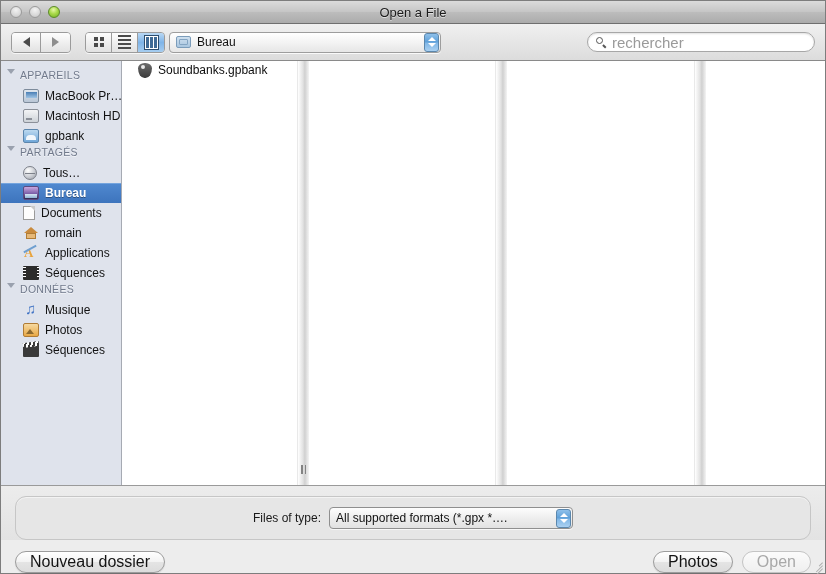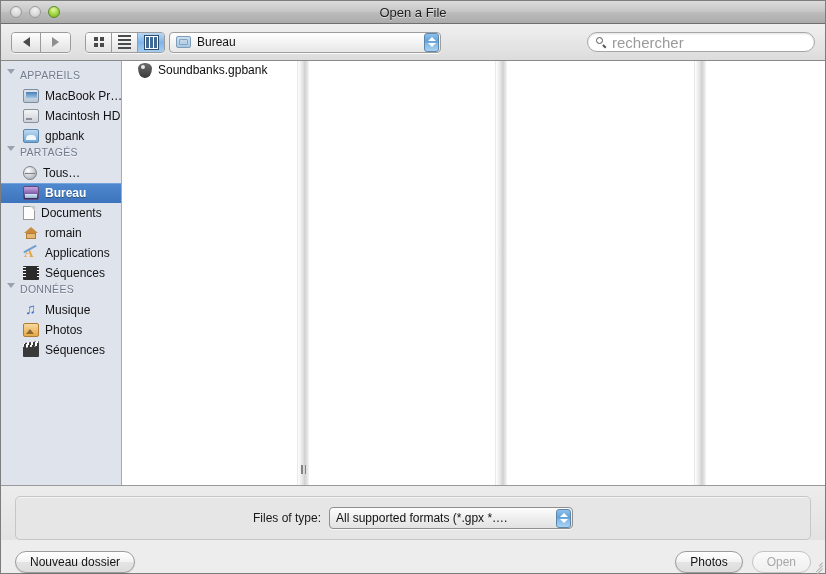--- a/index.html
+++ b/index.html
@@ -235,21 +235,21 @@
 
   
   .bottom {
     background: linear-gradient(to bottom, #ececec 0%, #e3e3e3 100%);
     padding: 10px 14px 0 14px;
   }
   .filetype-box {
     height: 44px;
     background: #e6e6e6;
     border: 1px solid #c6c6c6;
-    border-radius: 5px;
+    border-radius: 11px;
     display: flex; align-items: center; justify-content: center;
     box-sizing: border-box;
     box-shadow: inset 0 1px 0 #f3f3f3;
   }
   .filetype-label { font-size: 12px; color: #1a1a1a; margin-right: 8px; }
   .filetype-popup {
     width: 244px; height: 22px;
     display: flex; align-items: center;
     background: linear-gradient(to bottom, #fdfdfd 0%, #eeeeee 50%, #e2e2e2 100%);
     border: 1px solid #8f8f8f; border-radius: 4px;
@@ -259,21 +259,21 @@
   .filetype-text { flex: 1; margin-left: 6px; font-size: 12px; color: #111; overflow: hidden; white-space: nowrap; }
 
   .buttons-row {
     display: flex; align-items: center;
     padding: 11px 14px 0 14px;
     position: relative;
   }
   .btn {
     height: 22px; padding: 0 14px;
     display: inline-flex; align-items: center; justify-content: center;
-    font-size: 12px; color: #141414;
+    font-size: 16px; color: #141414;
     background: linear-gradient(to bottom, #ffffff 0%, #f3f3f3 48%, #e4e4e4 52%, #dcdcdc 100%);
     border: 1px solid #9c9c9c; border-radius: 11px;
     box-sizing: border-box;
     box-shadow: 0 1px 1px rgba(0,0,0,.10);
   }
   .btn.disabled { color: #a8a8a8; border-color: #c4c4c4;
     background: linear-gradient(to bottom,#fbfbfb 0%,#efefef 100%); box-shadow:none; }
   .right-btns { margin-left: auto; display: flex; gap: 9px; }
 
   .resize-grip { position: absolute; right: 2px; bottom: 2px; width: 14px; height: 14px; }

